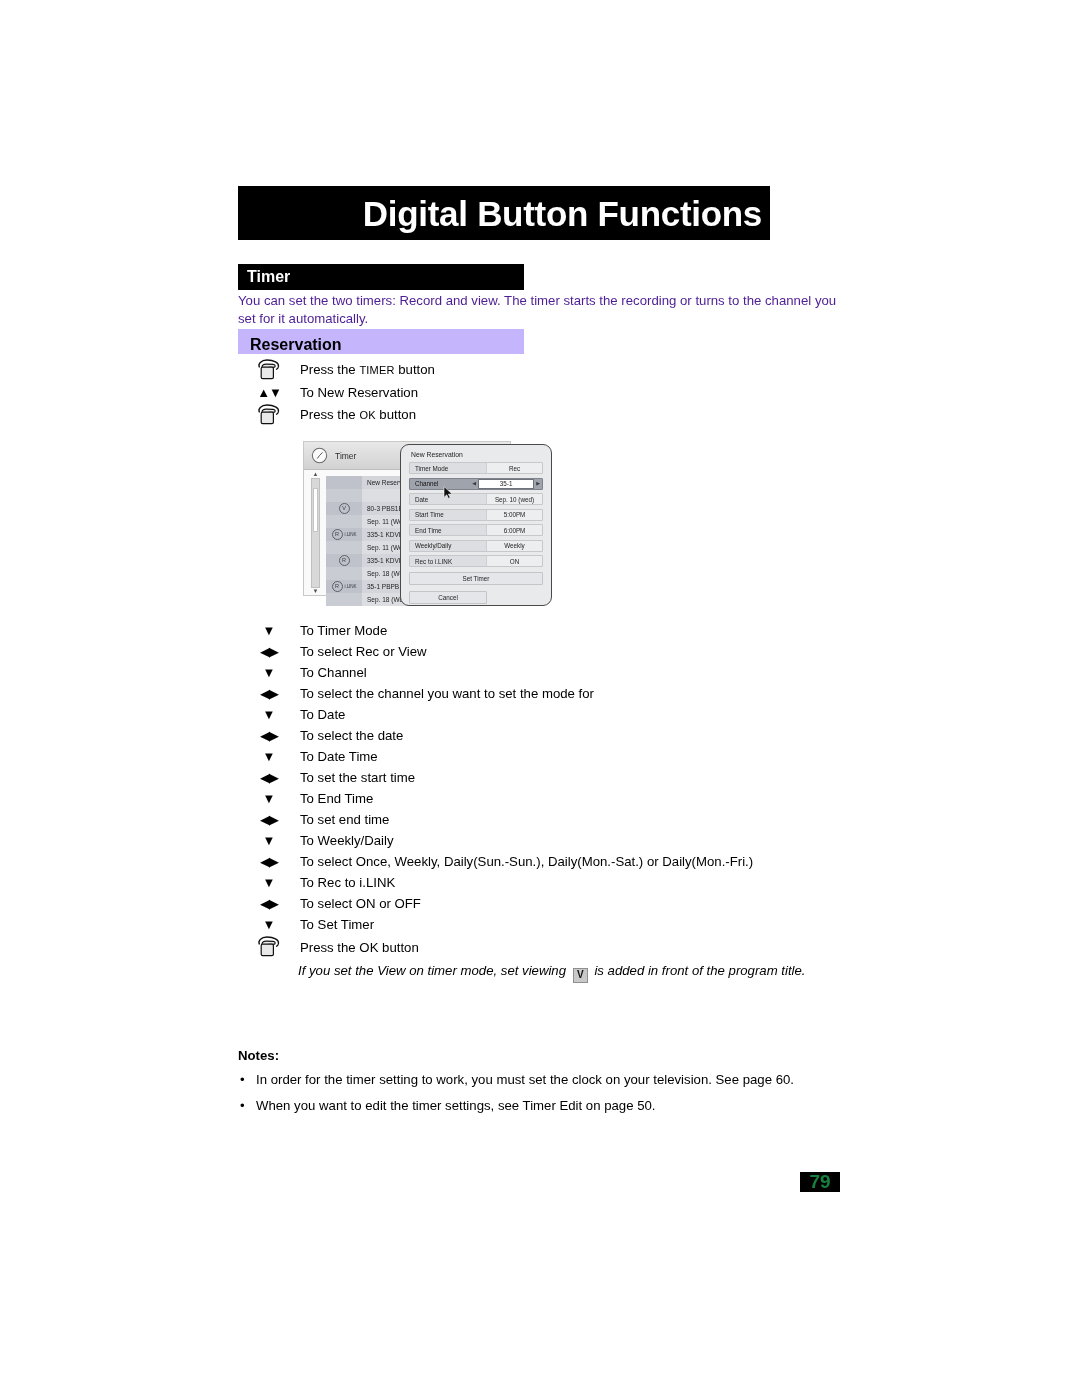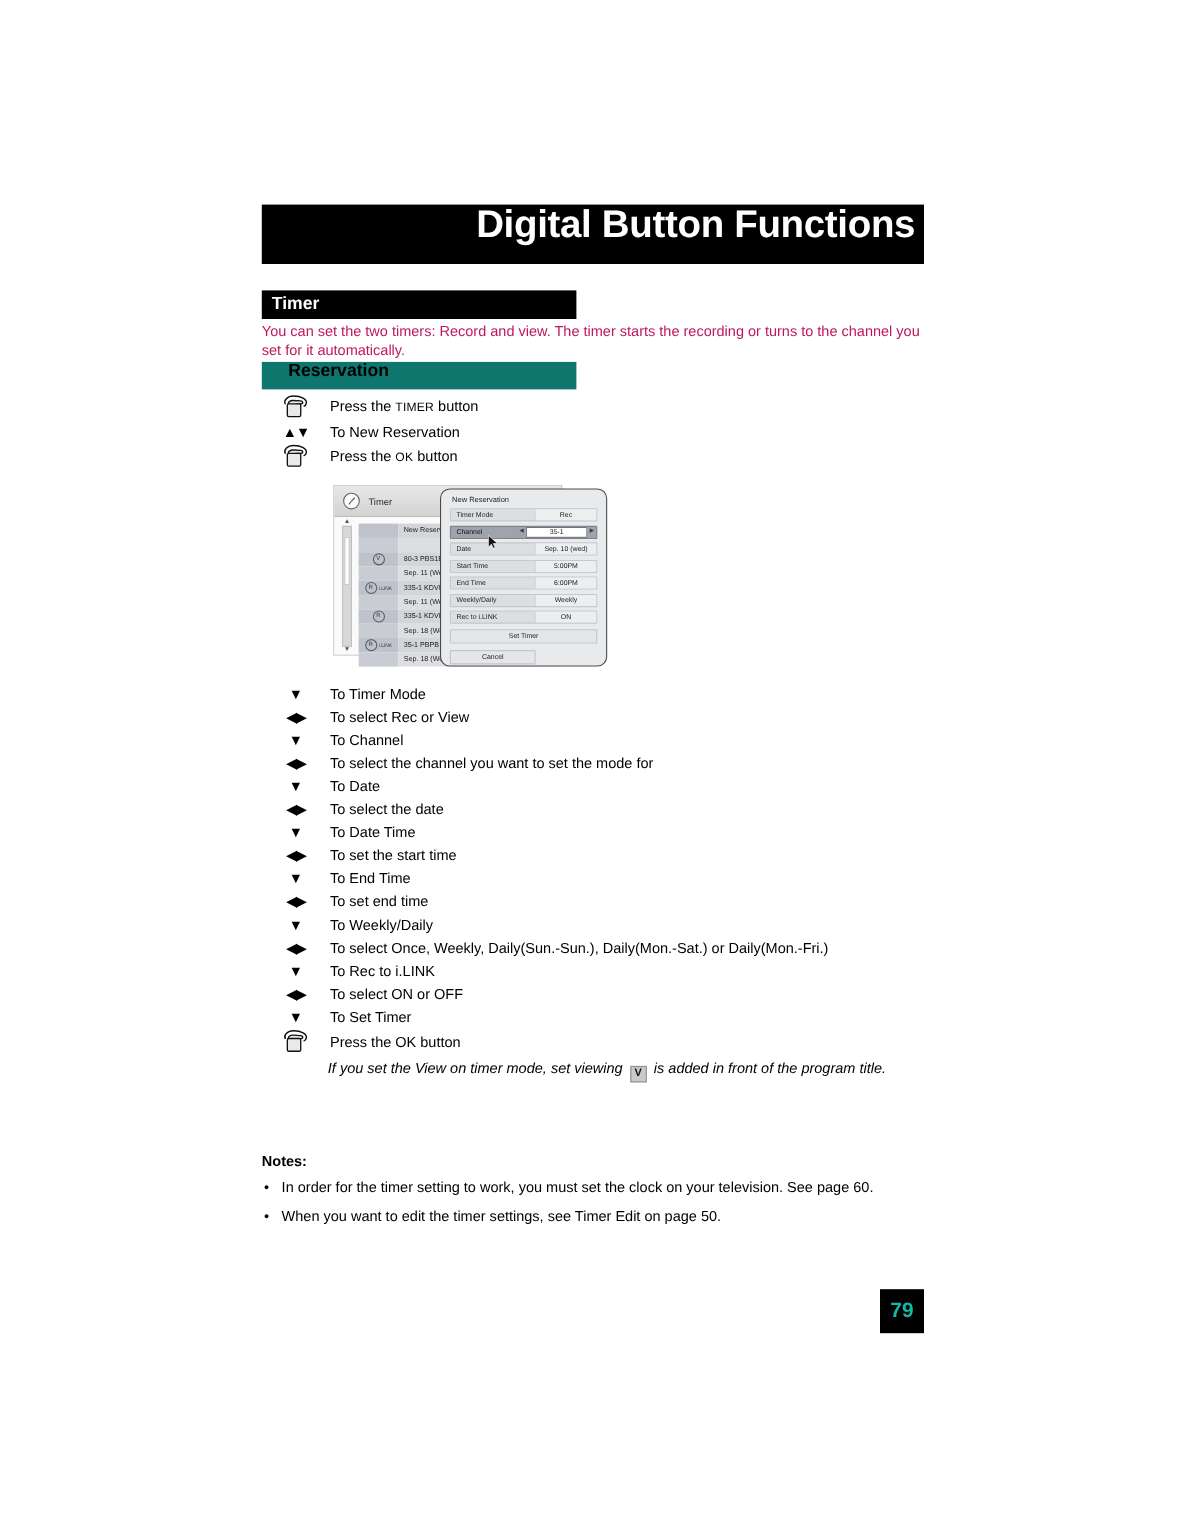--- a/index.html
+++ b/index.html
@@ -22,25 +22,25 @@
     height: 1397px;
     background: #fff;
     overflow: hidden;
   }
 
   
   .chapter-band {
     position: absolute;
     left: 238px;
     top: 186px;
-    width: 602px;
+    width: 532px;
     height: 54px;
     background: #000000;
     display: flex;
-    align-items: flex-start;
+    align-items: center;
     justify-content: flex-end;
     box-sizing: border-box;
     padding-right: 8px;
   }
   .chapter-band .title {
     color: #ffffff;
     font-size: 35px;
     font-weight: bold;
     letter-spacing: -0.3px;
     line-height: 1;
@@ -63,42 +63,42 @@
     font-size: 16px;
     font-weight: bold;
   }
   .section-bar.timer { top: 264px; }
 
   .sub-bar {
     position: absolute;
     left: 238px;
     width: 286px;
     height: 25px;
-    background: #0f766e;
-    display: flex;
-    align-items: flex-start;
-    box-sizing: border-box;
-    padding-left: 24px;
+    background: #c4b5fd;
+    display: flex;
+    align-items: flex-end;
+    box-sizing: border-box;
+    padding-left: 12px;
   }
   .sub-bar .label {
     color: #000000;
     font-size: 16px;
     font-weight: bold;
   }
   .sub-bar.reservation { top: 329px; }
 
   
   .intro {
     position: absolute;
     left: 238px;
     top: 292px;
     width: 600px;
     font-size: 13.2px;
     line-height: 17.5px;
-    color: #be185d;
+    color: #4c1d95;
   }
 
   
   .steps-top {
     position: absolute;
     left: 238px;
     top: 358px;
     width: 620px;
   }
   .steps-bottom {
@@ -423,23 +423,23 @@
     padding-left: 2px;
   }
   .note-item .note-text { flex: 1; }
 
   
   .page-number {
     position: absolute;
     left: 800px;
     top: 1172px;
     width: 40px;
-    height: 40px;
+    height: 20px;
     background: #000000;
-    color: #14b8a6;
+    color: #15803d;
     display: flex;
     align-items: center;
     justify-content: center;
     font-size: 19px;
     font-weight: bold;
   }
 </style>
 </head>
 <body>
 

